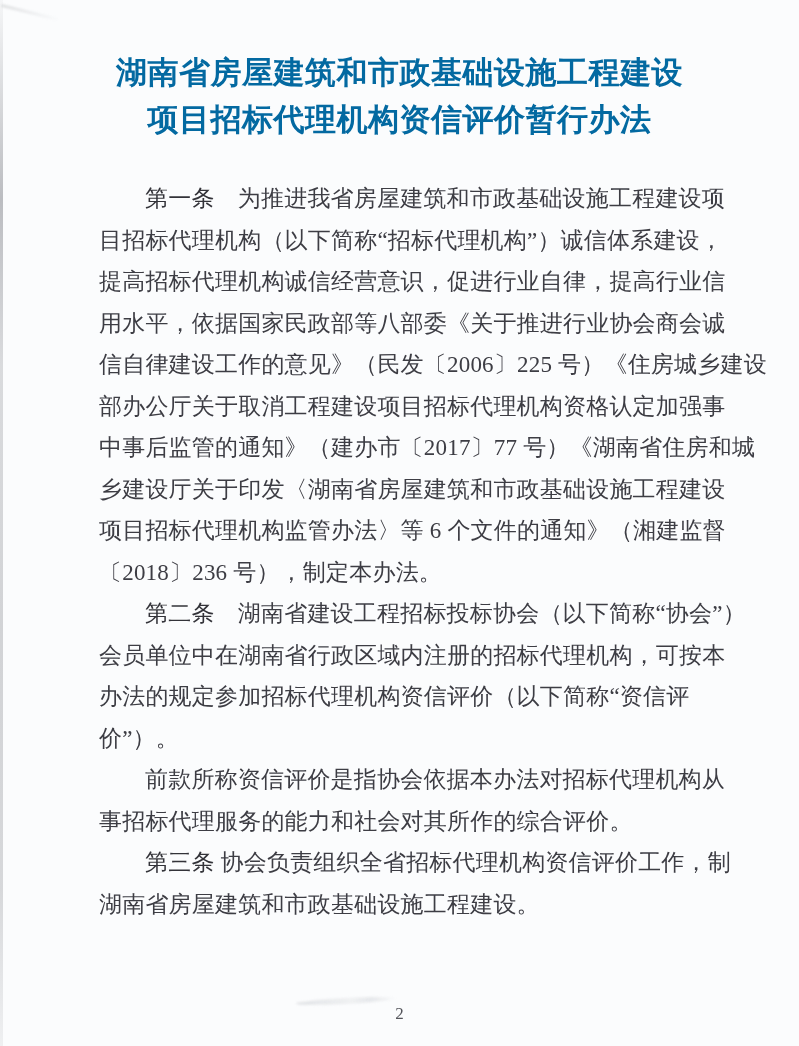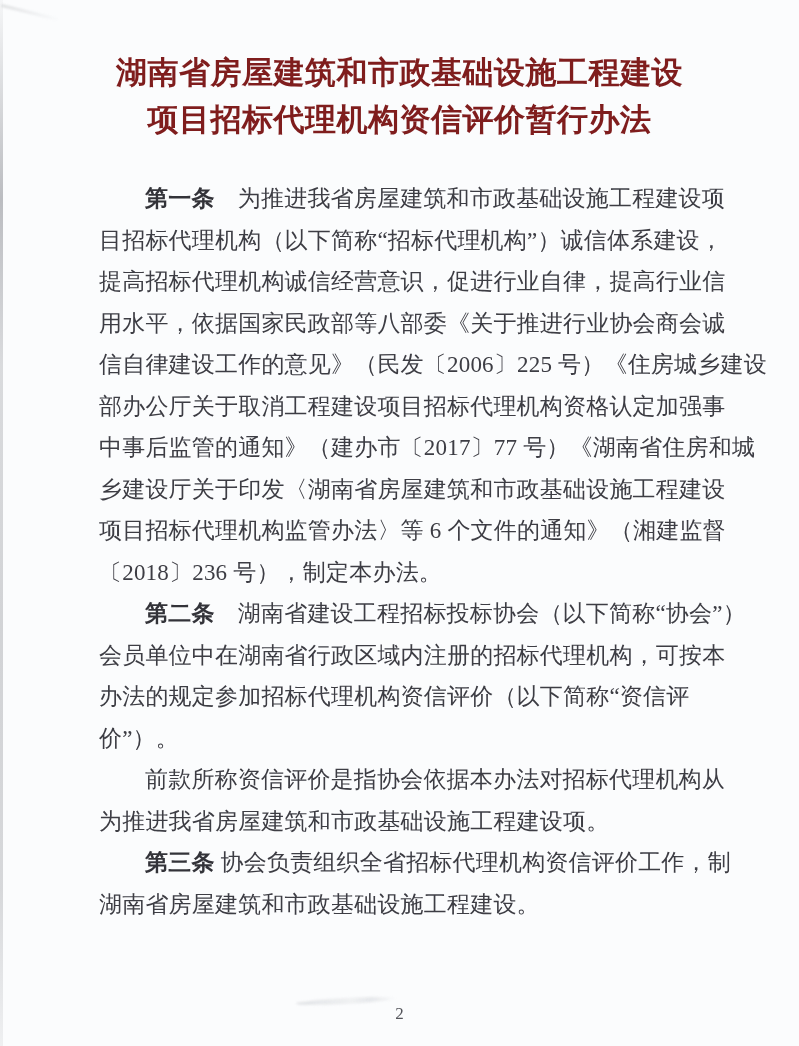--- a/index.html
+++ b/index.html
@@ -50,21 +50,21 @@
     transform: rotate(-3deg);
     border-radius: 50%;
     filter: blur(1px);
   }
   .title-block {
     position: absolute;
     top: 49px;
     left: 0;
     width: 100%;
     text-align: center;
-    color: #7f1d1d;
+    color: #0369a1;
     font-weight: bold;
     font-size: 31px;
     line-height: 47px;
     letter-spacing: 0.5px;
   }
   .doc-body {
     position: absolute;
     top: 178px;
     left: 99px;
     width: 625px;
@@ -74,21 +74,21 @@
     letter-spacing: 0.2px;
   }
   .line {
     white-space: nowrap;
     height: 41.5px;
   }
   .line.indent {
     padding-left: 46px;
   }
   .article-label {
-    font-weight: bold;
+    font-weight: normal;
     color: #333339;
   }
   .page-number {
     position: absolute;
     left: 0;
     bottom: 22px;
     width: 100%;
     text-align: center;
     font-size: 17px;
     color: #54555b;
@@ -116,19 +116,19 @@
     <div class="line"><span>部办公厅关于取消工程建设项目招标代理机构资格认定加强事</span></div>
     <div class="line"><span>中事后监管的通知》（建办市〔2017〕77 号）《湖南省住房和城</span></div>
     <div class="line"><span>乡建设厅关于印发〈湖南省房屋建筑和市政基础设施工程建设</span></div>
     <div class="line"><span>项目招标代理机构监管办法〉等 6 个文件的通知》（湘建监督</span></div>
     <div class="line"><span>〔2018〕236 号），制定本办法。</span></div>
     <div class="line indent"><span class="article-label">第二条</span><span>　湖南省建设工程招标投标协会（以下简称“协会”）</span></div>
     <div class="line"><span>会员单位中在湖南省行政区域内注册的招标代理机构，可按本</span></div>
     <div class="line"><span>办法的规定参加招标代理机构资信评价（以下简称“资信评</span></div>
     <div class="line"><span>价”）。</span></div>
     <div class="line indent"><span>前款所称资信评价是指协会依据本办法对招标代理机构从</span></div>
-    <div class="line"><span>为推进我省房屋建筑和市政基础设施工程建设项。</span></div>
+    <div class="line"><span>事招标代理服务的能力和社会对其所作的综合评价。</span></div>
     <div class="line indent"><span class="article-label">第三条</span><span> 协会负责组织全省招标代理机构资信评价工作，制</span></div>
     <div class="line"><span>湖南省房屋建筑和市政基础设施工程建设。</span></div>
   </div>
 
   <div class="page-number">2</div>
 </div>
 
 </body></html>

